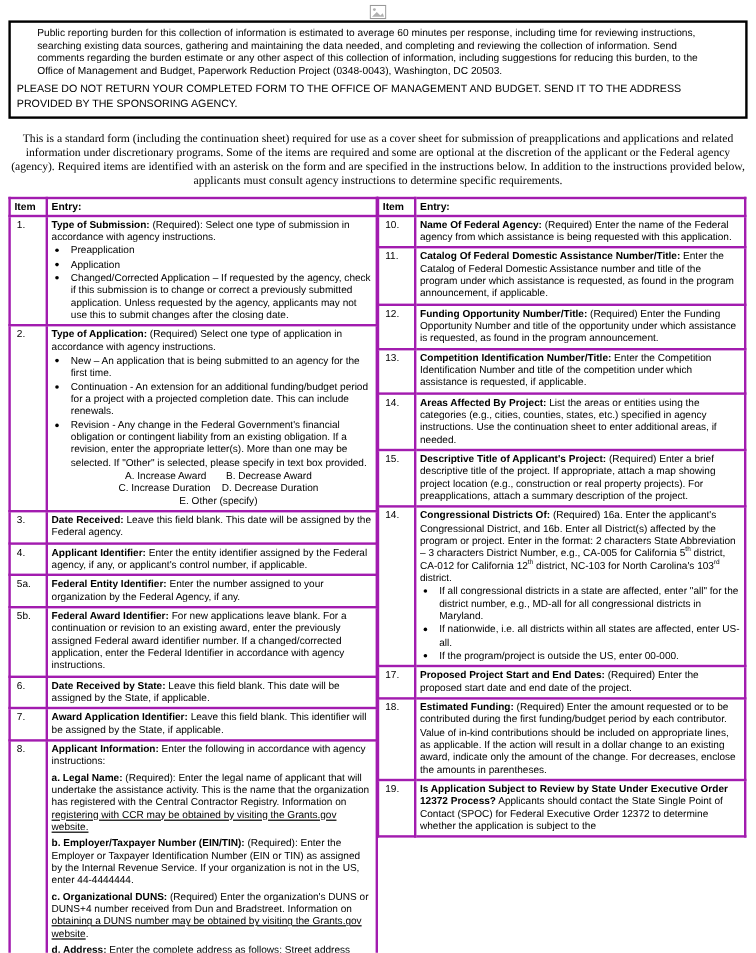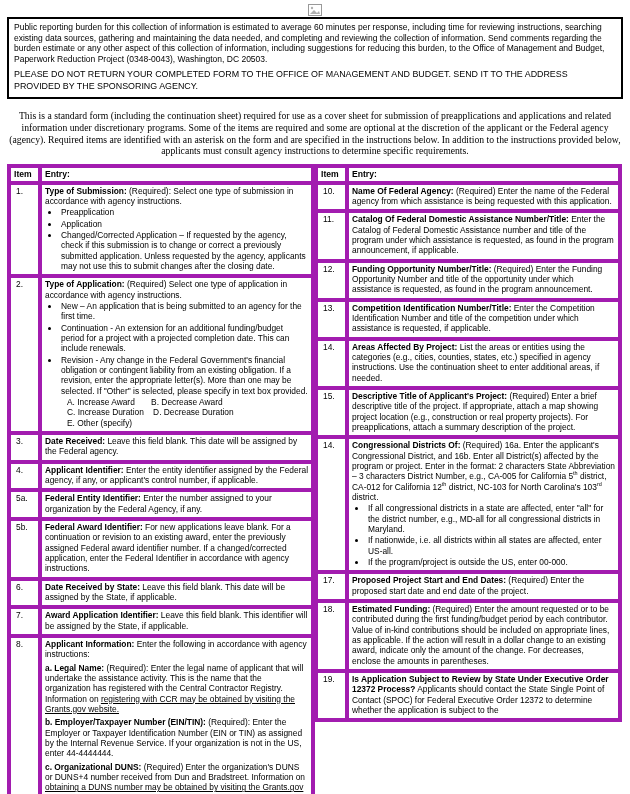--- a/index.html
+++ b/index.html
@@ -4,38 +4,38 @@
 <style>
   html,body{margin:0;padding:0;}
   body{
     width:630px;height:794px;overflow:hidden;background:#ffffff;color:#000;
     font-family:"Liberation Sans",sans-serif;
   }
   .page{padding:3px 7px 0;}
   .top-icon{width:14px;height:12px;margin:1px auto 1px;display:block;}
   .title{font-size:10.5px;font-weight:bold;text-align:center;margin:2px 0 5px;letter-spacing:.2px;}
   .burden-box{border:2px solid #000;padding:2px 5px 5px;font-size:8.5px;line-height:1.24;}
-  .burden-box .p1{margin:1px 0 0;}
+  .burden-box .p1{margin:1px 17px 0;}
   .burden-box .p2{margin:5px 0 0;font-weight:normal;font-size:8.9px;line-height:1.28;}
   .intro{font-family:"Liberation Serif",serif;font-size:9.7px;line-height:1.22;margin:11px 1px 7px;text-align:center;}
   .cols{display:flex;align-items:flex-start;}
   table.half{border-collapse:collapse;width:50%;table-layout:fixed;}
   table.half.right{margin-left:-1px;}
   col.c-item{width:31px;}
   th,td{
-    border:4px solid #a21caf;vertical-align:top;text-align:left;
+    border:2px solid #a21caf;vertical-align:top;text-align:left;
     padding:1px 3px 2px;font-size:8.4px;line-height:1.23;
   }
   th{font-size:8.6px;font-weight:bold;padding:1px 3px;}
   td.item-cell{padding-left:5px;}
   .cp{margin:0 0 1px;}
   .cp + .cp{margin-top:3px;}
   ul.cul{margin:1px 0 1px;padding-left:15px;}
   ul.cul li{margin:0 0 1px;padding-left:1px;}
-  .clines{margin:0 0 1px 22px;white-space:pre-wrap;}
+  .clines{margin:0 0 1px 11px;white-space:pre-wrap;text-align:center;}
   .b{font-weight:bold;}
   .u{text-decoration:underline;}
   sup{font-size:.65em;line-height:1;}
 </style>
 </head>
 <body>
 
 <div class="page">
 
   <svg class="top-icon" viewBox="0 0 14 12">

